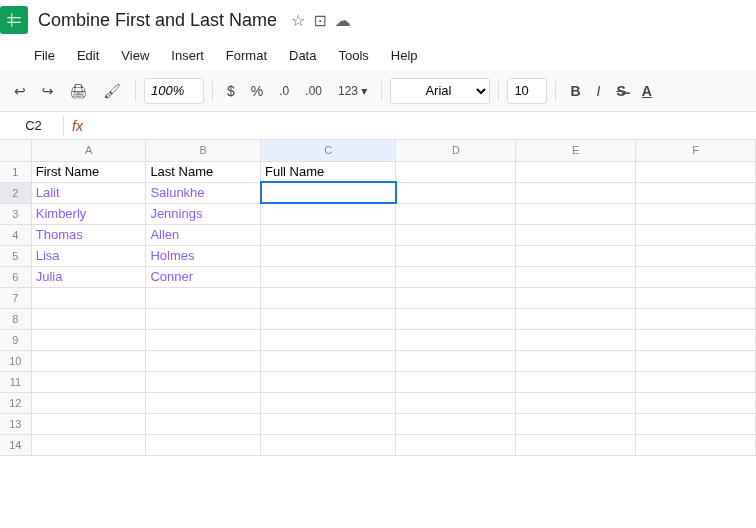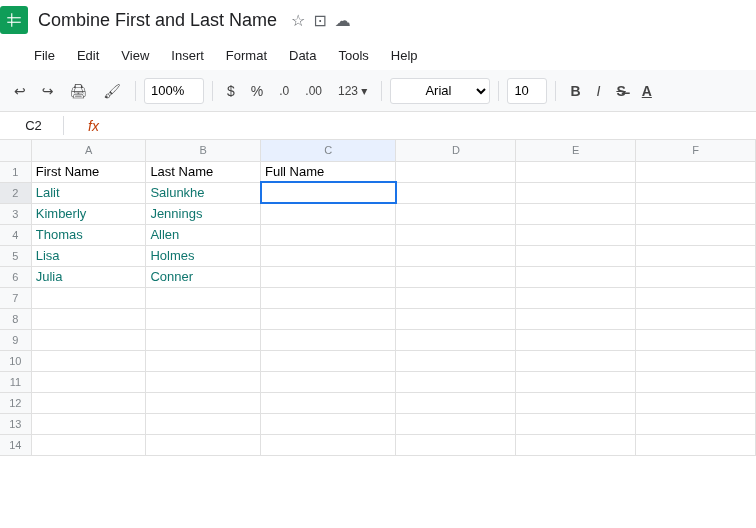--- a/index.html
+++ b/index.html
@@ -75,21 +75,21 @@
     }
     .toolbar-sep { width: 1px; height: 20px; background: #dadce0; margin: 0 4px; }
     .toolbar-input {
       border: 1px solid #dadce0;
       border-radius: 3px;
       padding: 2px 6px;
       font-size: 13px;
       height: 26px;
       background: #fff;
     }
-    #zoom-box { width: 60px; }
+    #zoom-box { width: 60px; font-style: italic; }
     #font-selector { width: 100px; padding-left: 30px; }
     #font-size-box { width: 40px; }
     .toolbar-format-btn {
       padding: 3px 6px;
       border: none;
       background: transparent;
       cursor: pointer;
       border-radius: 3px;
       font-size: 14px;
       color: #444;
@@ -100,21 +100,21 @@
     #strikethrough-btn { text-decoration: line-through; }
     #underline-btn { text-decoration: underline; }
 
     
     #formula-bar {
       display: flex;
       align-items: center;
       height: 28px;
       border-bottom: 1px solid #e0e0e0;
       padding: 0 4px;
-      gap: 16px;
+      gap: 0;
     }
     #cell-ref {
       width: 60px;
       border: none;
       border-right: 1px solid #dadce0;
       padding: 2px 6px;
       font-size: 13px;
       text-align: center;
       color: #202124;
       background: transparent;
@@ -179,21 +179,21 @@
       overflow: hidden;
       vertical-align: middle;
       cursor: cell;
     }
     .cell-a { width: 110px; }
     .cell-b { width: 110px; }
     .cell-c { width: 130px; }
     .cell-d { width: 115px; }
     .cell-e { width: 115px; }
     .cell-f { width: 115px; }
-    .data-cell { color: #0f766e; }
+    .data-cell { color: #8b5cf6; }
     .selected-cell {
       border: 2px solid #1a73e8 !important;
       background: #fff !important;
     }
     .col-c-header {
       background: #e8f0fe;
     }
     .row-num-selected {
       background: #e8eaed;
     }

